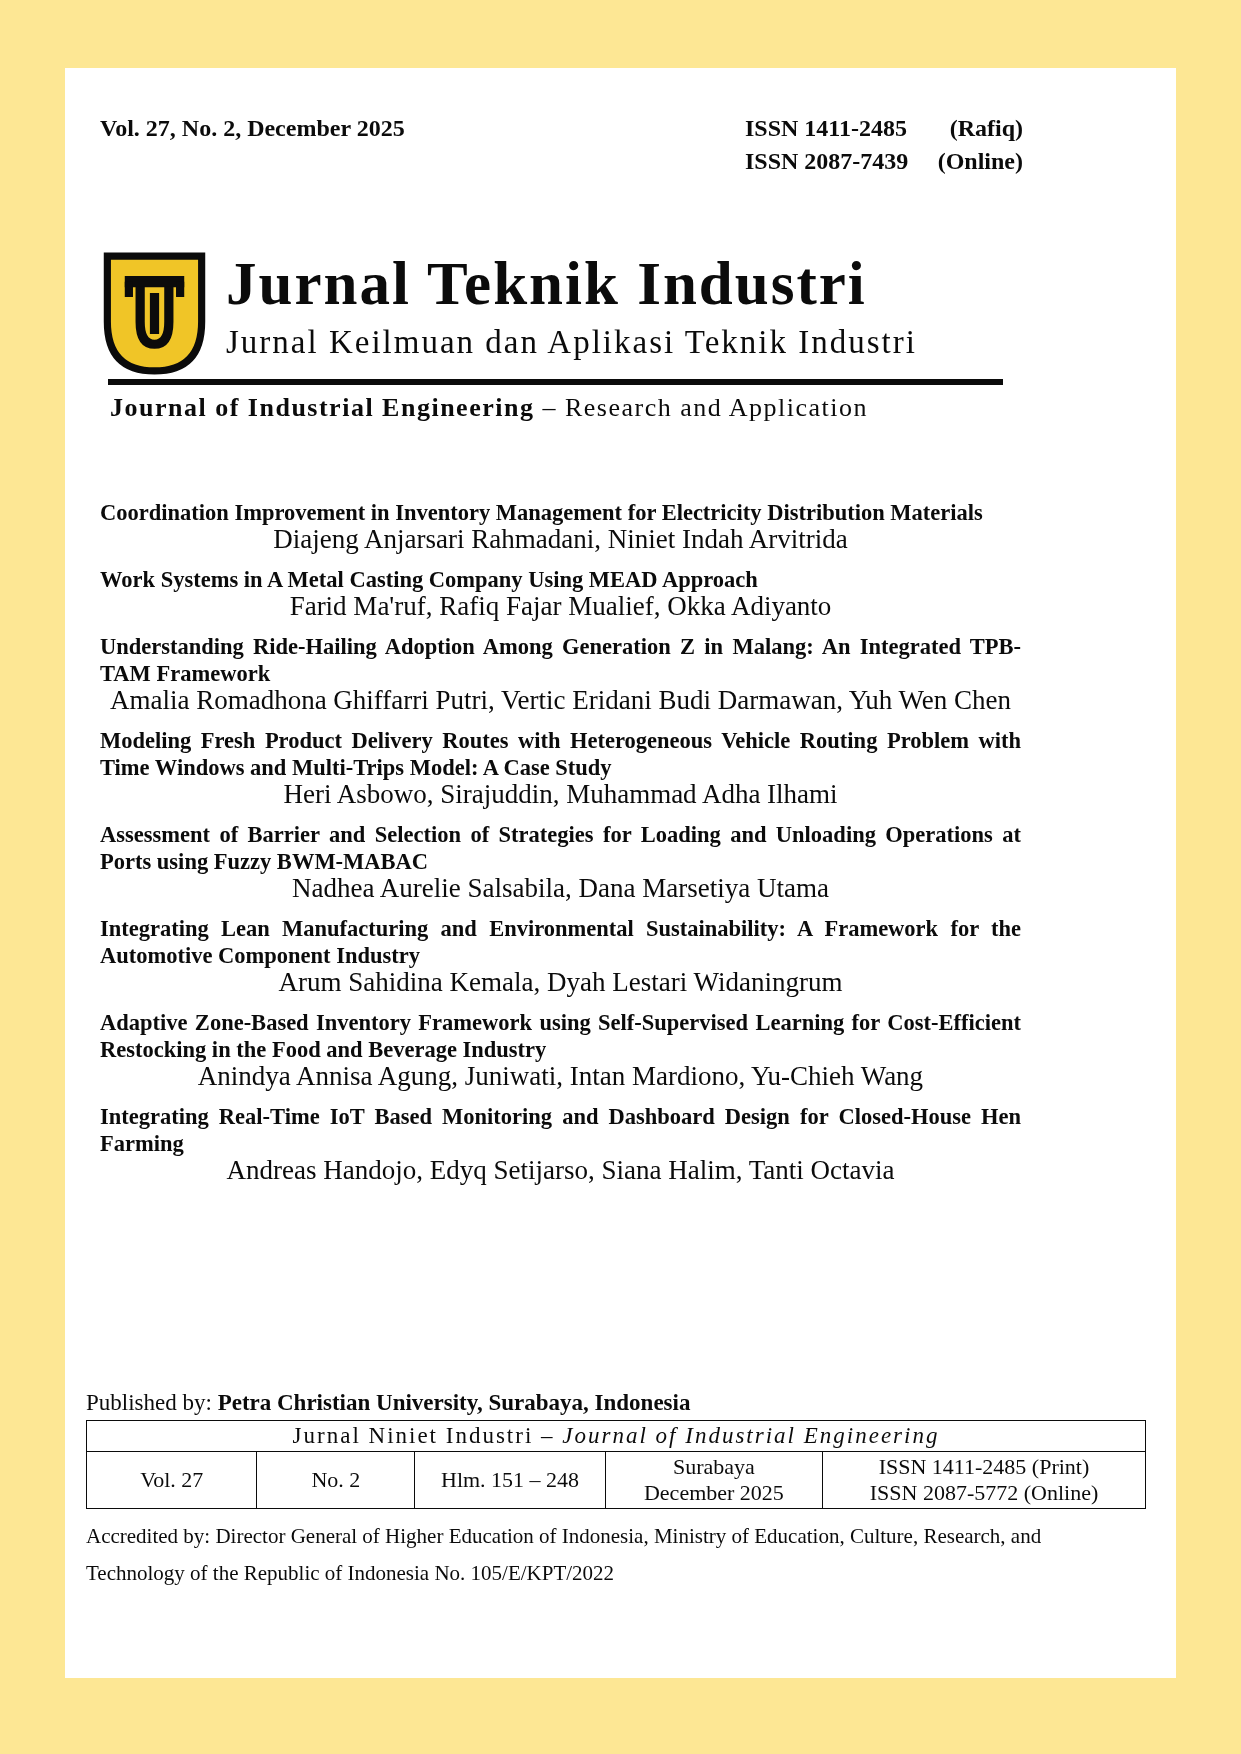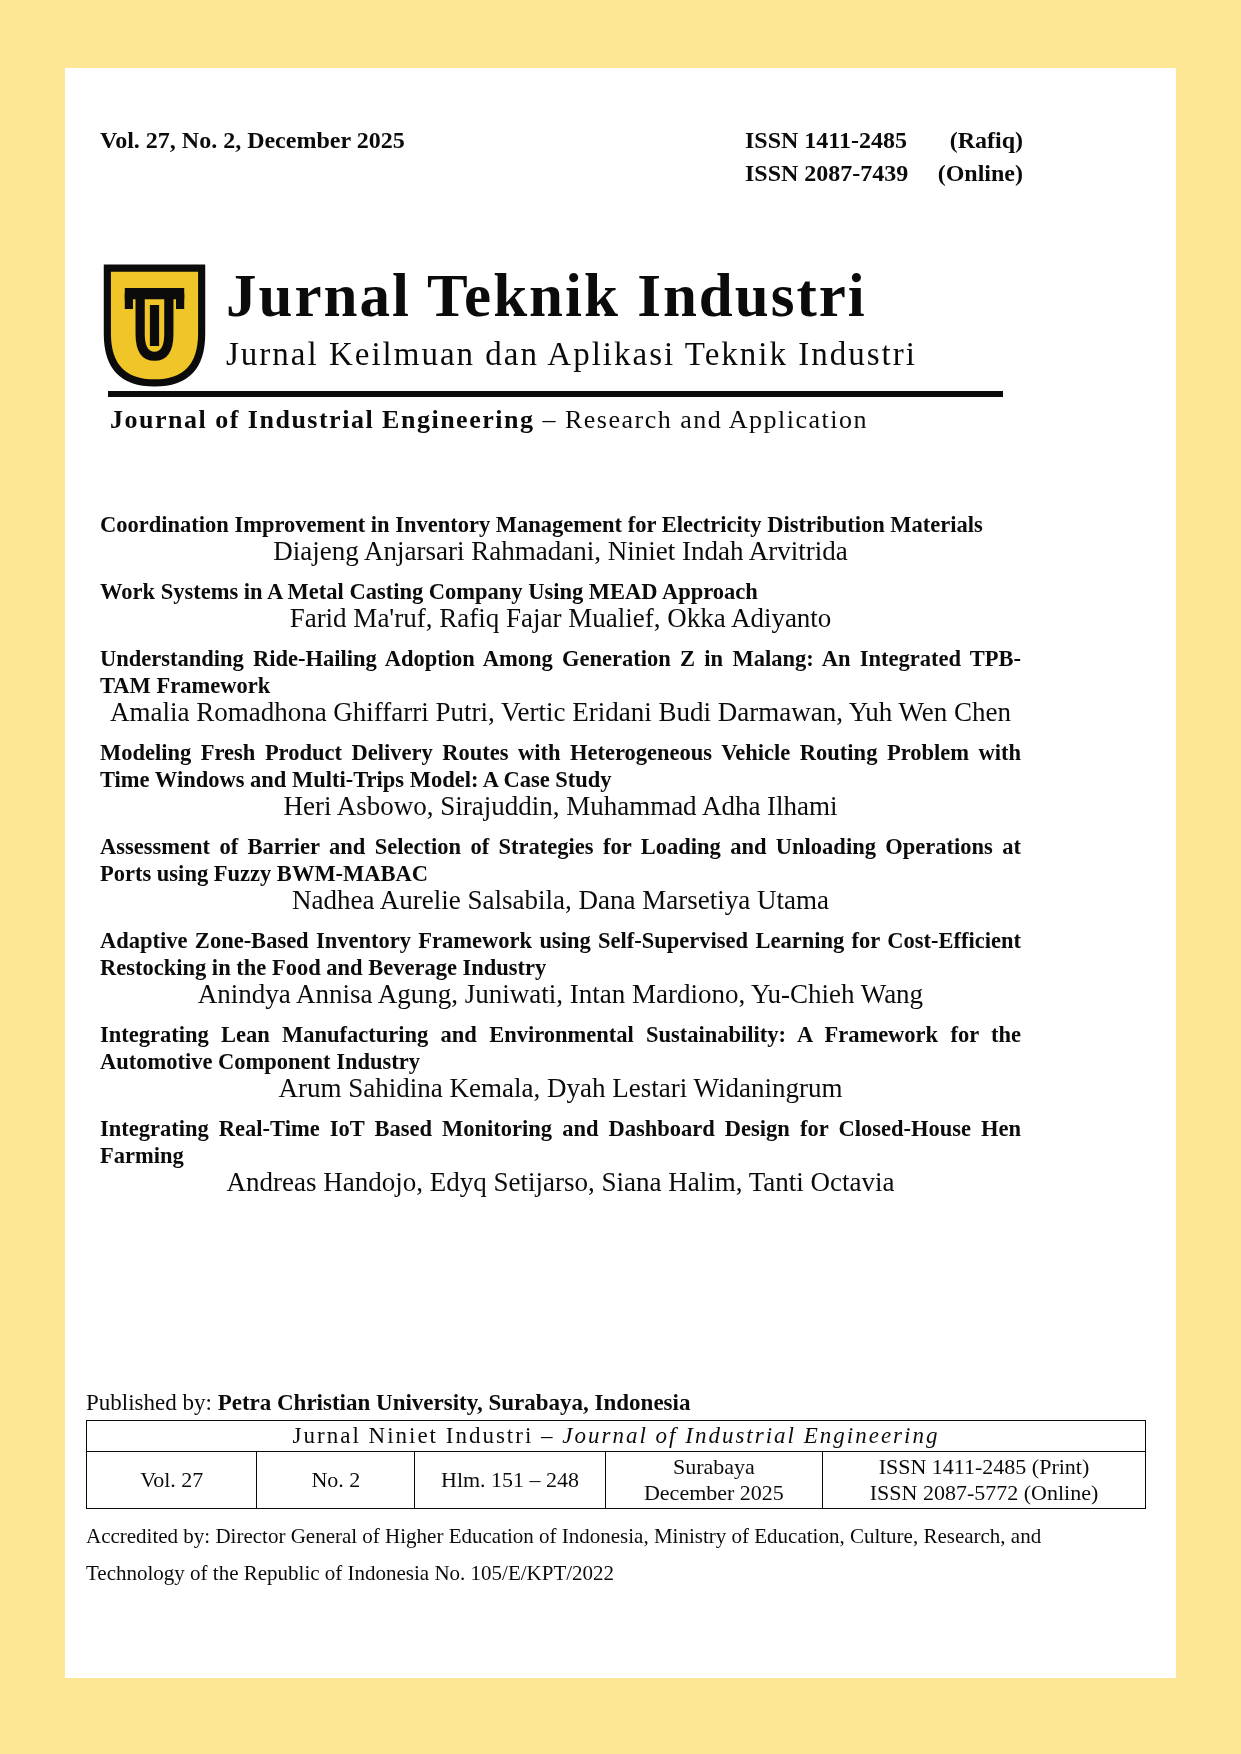--- a/index.html
+++ b/index.html
@@ -22,21 +22,21 @@
     height:1610px;
     margin:68px auto 76px auto;
     background:var(--paper);
   }
 
   
   .header-row{
     display:flex;
     justify-content:space-between;
     align-items:flex-start;
-    padding:56px 153px 0 35px;
+    padding:44px 153px 0 35px;
     text-align:center;
   }
   .issue-line{
     font-size:24px;
     font-weight:bold;
     line-height:32px;
     white-space:nowrap;
   }
   .issn-block{ width:278px; }
   .issn-row{
@@ -216,27 +216,27 @@
       <div class="a-title">Modeling Fresh Product Delivery Routes with Heterogeneous Vehicle Routing Problem with Time Windows and Multi-Trips Model: A Case Study</div>
       <div class="a-authors">Heri Asbowo, Sirajuddin, Muhammad Adha Ilhami</div>
     </div>
 
     <div class="article">
       <div class="a-title">Assessment of Barrier and Selection of Strategies for Loading and Unloading Operations at Ports using Fuzzy BWM-MABAC</div>
       <div class="a-authors">Nadhea Aurelie Salsabila, Dana Marsetiya Utama</div>
     </div>
 
     <div class="article">
+      <div class="a-title">Integrating Lean Manufacturing and Environmental Sustainability: A Framework for the Automotive Component Industry</div>
+      <div class="a-authors">Arum Sahidina Kemala, Dyah Lestari Widaningrum</div>
+    </div>
+
+    <div class="article">
       <div class="a-title">Adaptive Zone-Based Inventory Framework using Self-Supervised Learning for Cost-Efficient Restocking in the Food and Beverage Industry</div>
       <div class="a-authors">Anindya Annisa Agung, Juniwati, Intan Mardiono, Yu-Chieh Wang</div>
-    </div>
-
-    <div class="article">
-      <div class="a-title">Integrating Lean Manufacturing and Environmental Sustainability: A Framework for the Automotive Component Industry</div>
-      <div class="a-authors">Arum Sahidina Kemala, Dyah Lestari Widaningrum</div>
     </div>
 
     <div class="article">
       <div class="a-title">Integrating Real-Time IoT Based Monitoring and Dashboard Design for Closed-House Hen Farming</div>
       <div class="a-authors">Andreas Handojo, Edyq Setijarso, Siana Halim, Tanti Octavia</div>
     </div>
   </div>
 
   <div class="footer">
     <div class="published">

